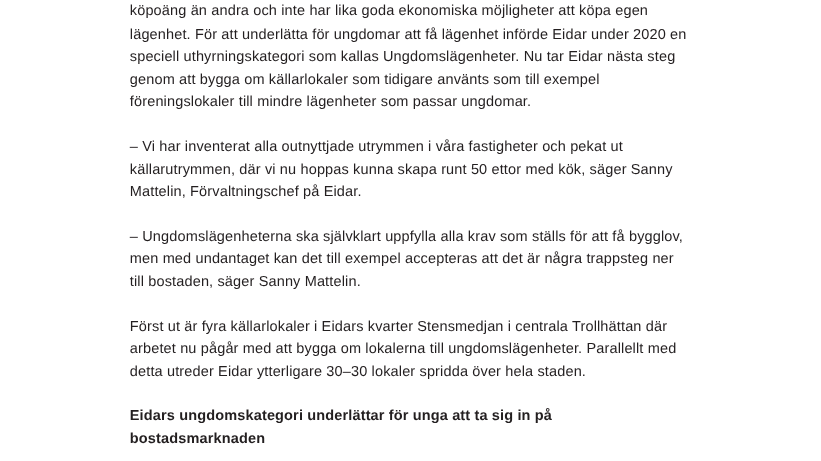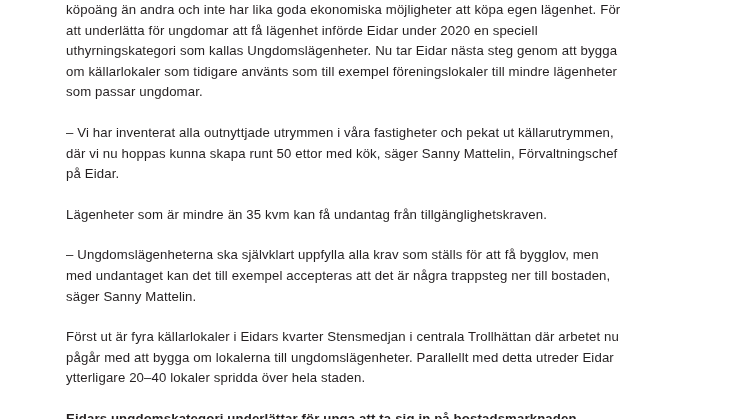--- a/index.html
+++ b/index.html
@@ -12,21 +12,21 @@
     height: 419px;
     overflow: hidden;
     font-family: "Liberation Sans", sans-serif;
     color: #231f20;
   }
   .page {
     position: relative;
     width: 746px;
     height: 419px;
     box-sizing: border-box;
-    padding: 0 118px 0 66px;
+    padding: 0 118px 0 118px;
     background: #ffffff;
     border-radius: 31px;
   }
   .doc-body {
     padding-top: 0px;
   }
   p.para {
     margin: 0 0 20px 0;
     font-size: 13.2px;
     line-height: 20.6px;
@@ -49,22 +49,21 @@
 </head>
 <body>
 
 <div class="page">
   <div class="doc-body">
 
     <p class="para first">köpoäng än andra och inte har lika goda ekonomiska möjligheter att köpa egen lägenhet. För att underlätta för ungdomar att få lägenhet införde Eidar under 2020 en speciell uthyrningskategori som kallas Ungdomslägenheter. Nu tar Eidar nästa steg genom att bygga om källarlokaler som tidigare använts som till exempel föreningslokaler till mindre lägenheter som passar ungdomar.</p>
 
     <p class="para">– Vi har inventerat alla outnyttjade utrymmen i våra fastigheter och pekat ut källarutrymmen, där vi nu hoppas kunna skapa runt 50 ettor med kök, säger Sanny Mattelin, Förvaltningschef på Eidar.</p>
 
-    <p class="para">Lägenheter som är mindre än 35 kvm kan få undantag från tillgänglighetskraven.</p>
 
     <p class="para">– Ungdomslägenheterna ska självklart uppfylla alla krav som ställs för att få bygglov, men med undantaget kan det till exempel accepteras att det är några trappsteg ner till bostaden, säger Sanny Mattelin.</p>
 
-    <p class="para">Först ut är fyra källarlokaler i Eidars kvarter Stensmedjan i centrala Trollhättan där arbetet nu pågår med att bygga om lokalerna till ungdomslägenheter. Parallellt med detta utreder Eidar ytterligare 20–40 lokaler spridda över hela staden.</p>
+    <p class="para">Först ut är fyra källarlokaler i Eidars kvarter Stensmedjan i centrala Trollhättan där arbetet nu pågår med att bygga om lokalerna till ungdomslägenheter. Parallellt med detta utreder Eidar ytterligare 30–30 lokaler spridda över hela staden.</p>
 
     <h2 class="subhead">Eidars ungdomskategori underlättar för unga att ta sig in på bostadsmarknaden</h2>
 
   </div>
 </div>
 
 </body></html>

